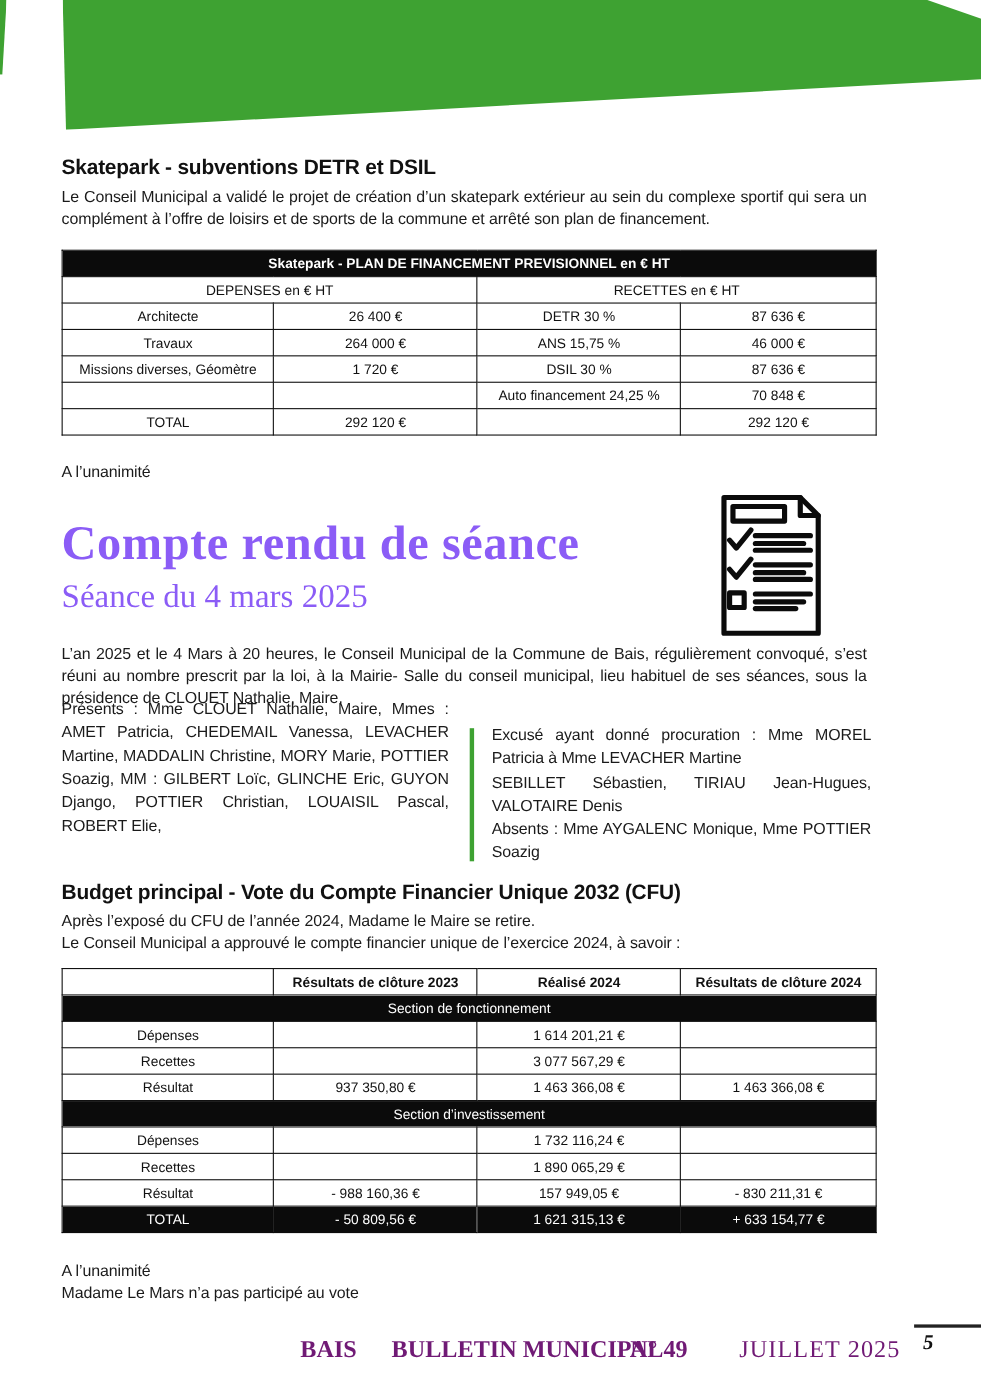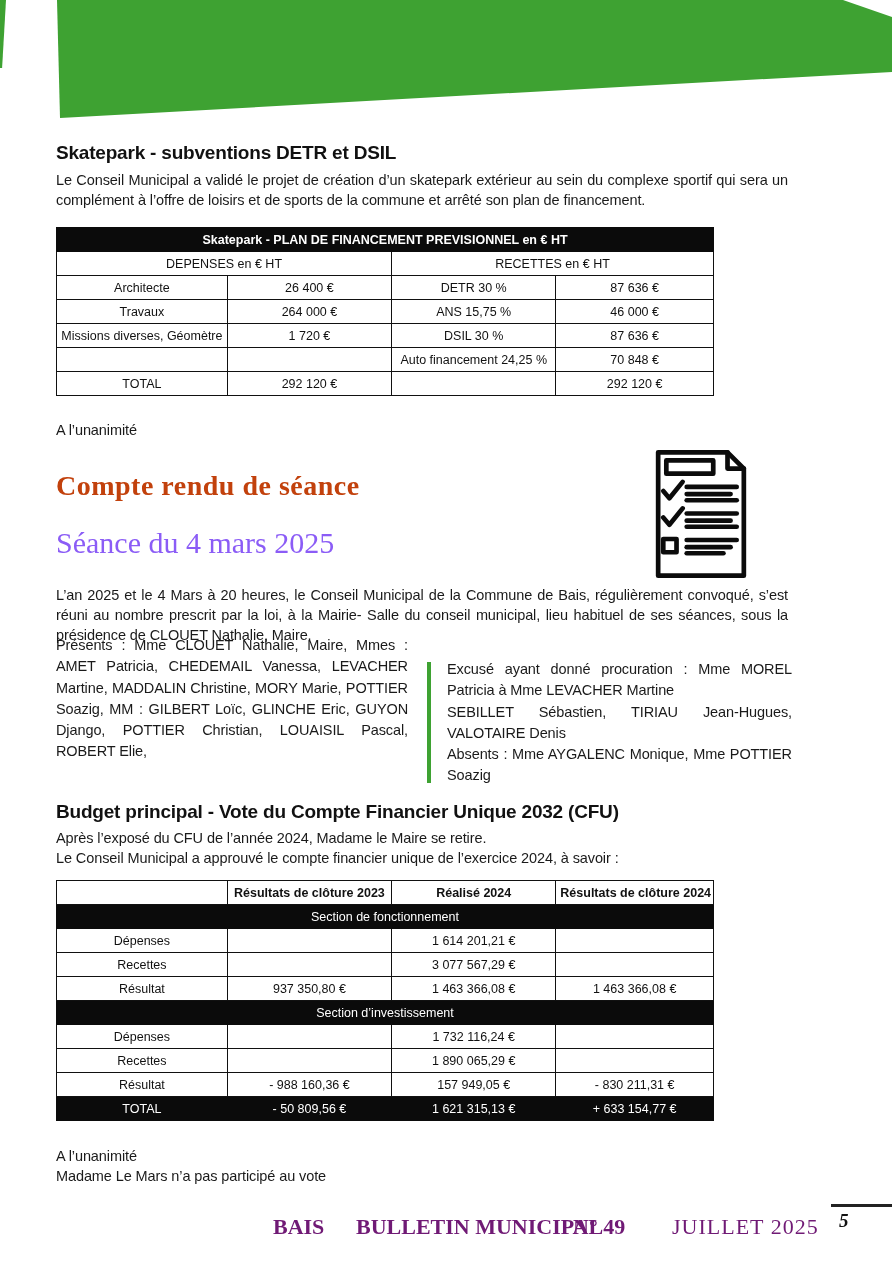--- a/index.html
+++ b/index.html
@@ -20,34 +20,34 @@
   .h2 {
     position:absolute; left:56px; margin:0; font-size:19px; font-weight:bold;
     color:#111; letter-spacing:-0.2px; white-space:nowrap;
   }
   .body-text {
     position:absolute; left:56px; width:732px; margin:0;
     font-size:14.5px; line-height:20px; letter-spacing:-0.1px; text-align:justify;
   }
   .line { text-align:left; }
   table {
-    position:absolute; left:56px; width:658px; border-collapse:collapse;
+    position:absolute; left:56px; width:741px; border-collapse:collapse;
     table-layout:fixed; font-size:12.5px; color:#111;
   }
   td {
     border:1.6px solid #111; height:23px; text-align:center;
     padding:0 4px; overflow:hidden; white-space:nowrap;
   }
   .blackcell { background:#0b0b0b; color:#fff; font-weight:bold; border-color:#0b0b0b; }
   .bold { font-weight:bold; }
   .vote { position:absolute; left:56px; margin:0; font-size:14.5px; letter-spacing:-0.1px; }
   .cr-title {
     position:absolute; left:56px; top:472px; margin:0;
-    font-family:"Liberation Serif", serif; font-weight:bold; font-size:28px;
-    color:#c2410c; letter-spacing:0.5px; line-height:1; white-space:nowrap;
+    font-family:"Liberation Serif", serif; font-weight:bold; font-size:44px;
+    color:#8b5cf6; letter-spacing:0.5px; line-height:1; white-space:nowrap;
   }
   .cr-subtitle {
     position:absolute; left:56px; top:528px; margin:0;
     font-family:"Liberation Serif", serif; font-weight:normal; font-size:30px;
     color:#8b5cf6; line-height:1; white-space:nowrap;
   }
   .report-icon { position:absolute; left:650px; top:449px; }
   .col-left  { position:absolute; left:56px;  top:635px; width:352px; }
   .col-right { position:absolute; left:447px; top:659px; width:345px; }
   .col-left p, .col-right p { margin:0; font-size:14.5px; line-height:21.3px; letter-spacing:-0.1px; text-align:justify; }

